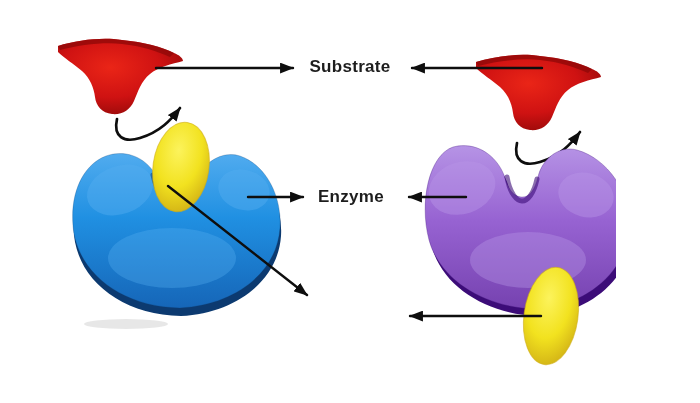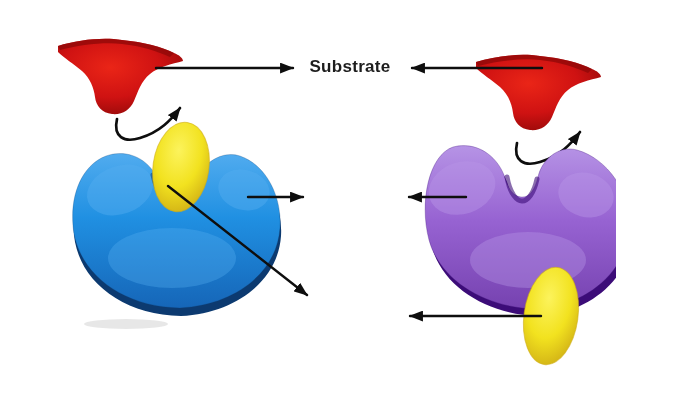--- a/index.html
+++ b/index.html
@@ -141,13 +141,14 @@
       <line class="arrow-line" x1="156" y1="68" x2="293" y2="68" marker-end="url(#ah)"></line>
       <line class="arrow-line" x1="542" y1="68" x2="412" y2="68" marker-end="url(#ah)"></line>
       <line class="arrow-line" x1="248" y1="197" x2="303" y2="197" marker-end="url(#ah)"></line>
       <line class="arrow-line" x1="466" y1="197" x2="409" y2="197" marker-end="url(#ah)"></line>
       <line class="arrow-line" x1="168" y1="186" x2="307" y2="295" marker-end="url(#ah)"></line>
       <line class="arrow-line" x1="541" y1="316" x2="410" y2="316" marker-end="url(#ah)"></line>
     </g>
   </svg>
 
   <div class="lbl" style="left:350px;top:67px">Substrate</div>
+  <div class="lbl" style="left:351px;top:197px">Enzyme</div>
 </div>
 
 </body></html>

